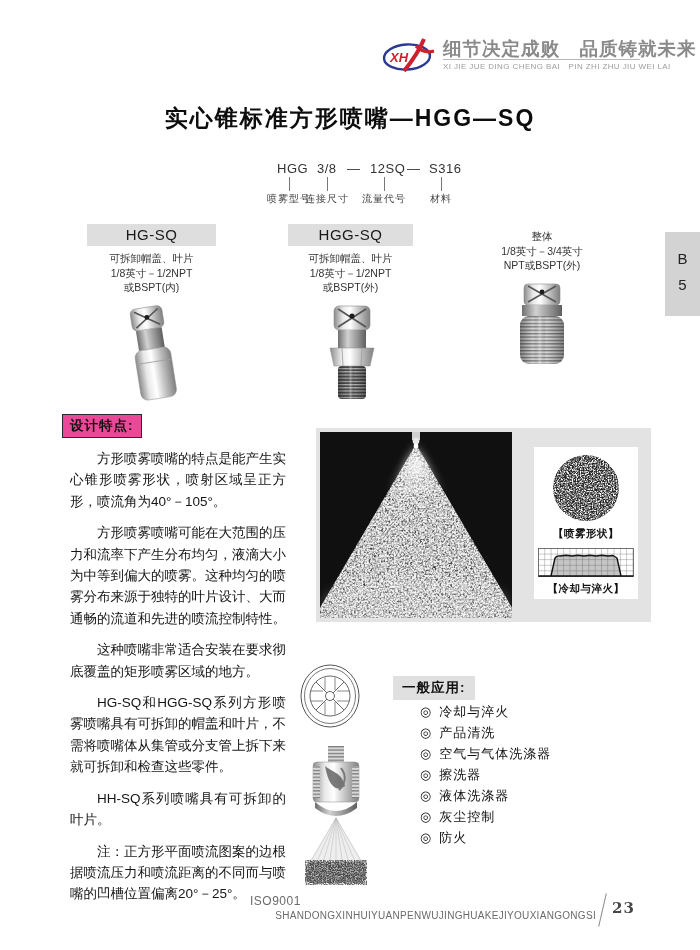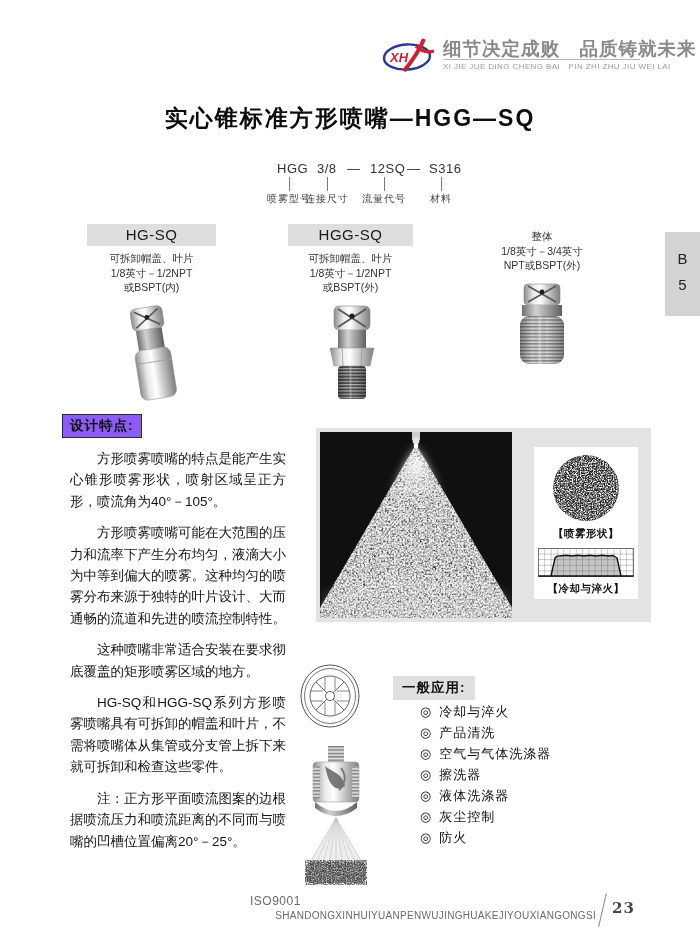--- a/index.html
+++ b/index.html
@@ -23,21 +23,21 @@
   .pcol{position:absolute;top:224px;text-align:center;}
   .pbar{height:22px;background:#dedede;font-size:15px;color:#1a1a1a;line-height:22px;
         font-weight:500;letter-spacing:.5px;}
   .pdesc{margin-top:5px;font-size:10.5px;line-height:14.5px;color:#333;}
   .pimg{margin-top:9px;}
   
   .side-tab{position:absolute;left:665px;top:232px;width:35px;height:84px;background:#d3d3d3;
             text-align:center;font-size:15px;color:#222;padding-top:14px;box-sizing:border-box;
             line-height:26px;}
   
-  .design-box{position:absolute;left:62px;top:414px;border:1.5px solid #2a2a2a;background:#8b5cf6;
+  .design-box{position:absolute;left:62px;top:414px;border:1.5px solid #2a2a2a;background:#ec4899;
               font-size:13.5px;font-weight:bold;padding:2px 7px;letter-spacing:1px;}
   .design-text{position:absolute;left:60px;top:438px;width:236px;font-size:13.5px;
                line-height:21.4px;text-align:justify;color:#151515;}
   .design-text p{margin:10px;text-indent:2em;}
   
   .panel{position:absolute;left:300px;top:428px;width:335px;height:194px;background:#e3e3e3;margin-left:16px;}
   .photo{position:absolute;left:4px;top:4px;width:192px;height:186px;}
   .card{position:absolute;left:218px;top:19px;width:104px;height:152px;background:#ffffff;}
   .card .lbl{position:absolute;width:104px;text-align:center;font-size:10.5px;font-weight:bold;
              color:#111;letter-spacing:.5px;}
@@ -221,20 +221,21 @@
     <div>B</div>
     <div>5</div>
   </div>
 
   <div class="design-box">设计特点:</div>
   <div class="design-text">
     <p>方形喷雾喷嘴的特点是能产生实心锥形喷雾形状，喷射区域呈正方形，喷流角为40°－105°。</p>
     <p>方形喷雾喷嘴可能在大范围的压力和流率下产生分布均匀，液滴大小为中等到偏大的喷雾。这种均匀的喷雾分布来源于独特的叶片设计、大而通畅的流道和先进的喷流控制特性。</p>
     <p>这种喷嘴非常适合安装在要求彻底覆盖的矩形喷雾区域的地方。</p>
     <p>HG-SQ和HGG-SQ系列方形喷雾喷嘴具有可拆卸的帽盖和叶片，不需将喷嘴体从集管或分支管上拆下来就可拆卸和检查这些零件。</p>
+    <p>HH-SQ系列喷嘴具有可拆卸的叶片。</p>
     <p>注：正方形平面喷流图案的边根据喷流压力和喷流距离的不同而与喷嘴的凹槽位置偏离20°－25°。</p>
   </div>
 
   <div class="panel">
     <div class="photo">
       <svg viewBox="0 0 192 186" width="192" height="186">
         <rect width="192" height="186" fill="#101010"></rect>
         <clipPath id="coneClip">
             <polygon points="96,12 -6,186 198,186"></polygon>
           </clipPath>

